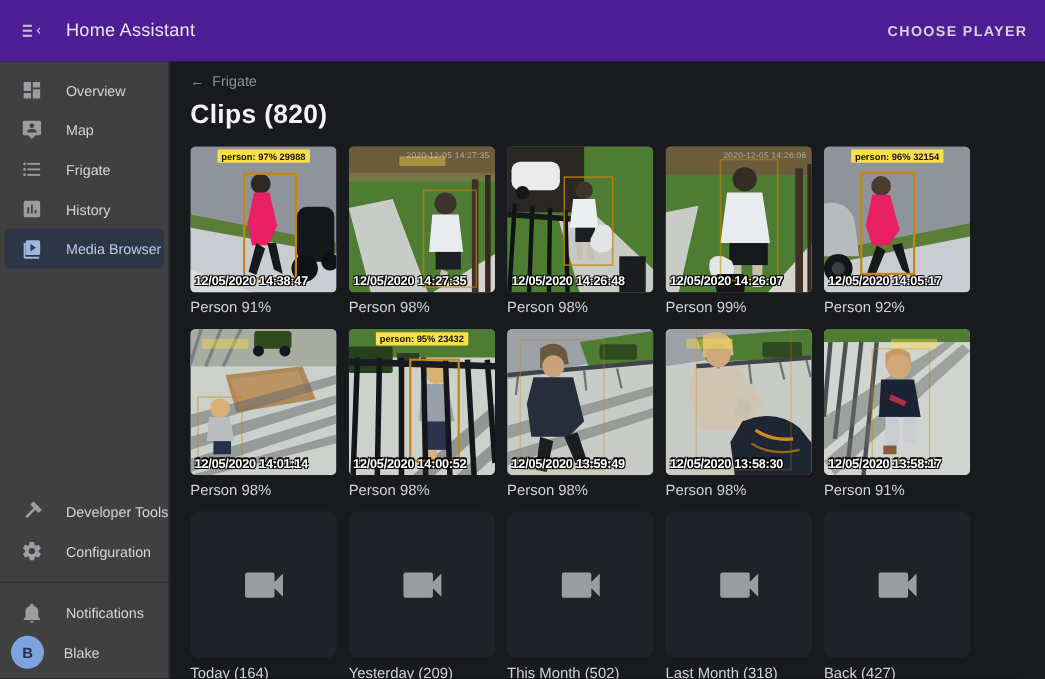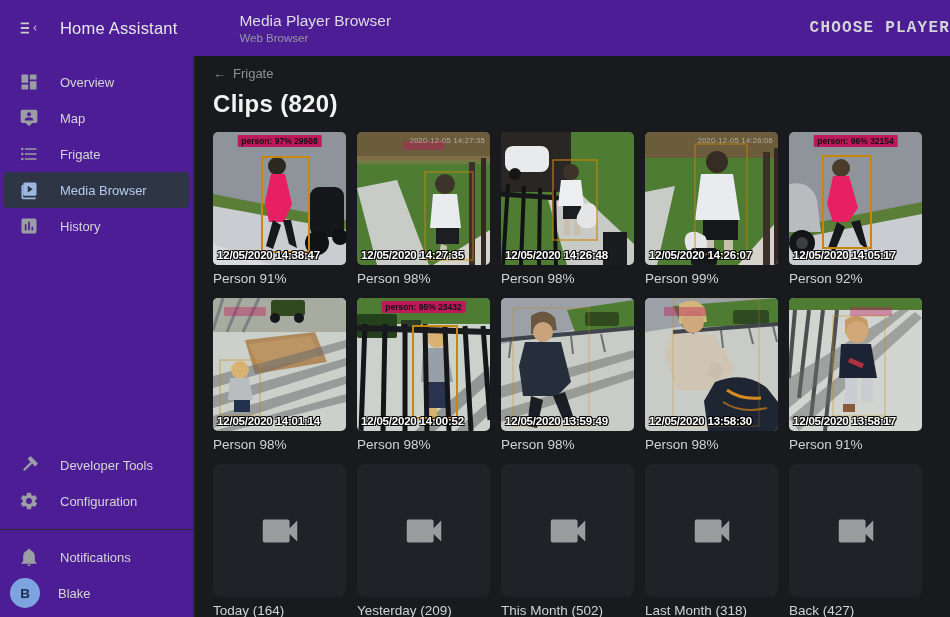--- a/index.html
+++ b/index.html
@@ -6,28 +6,28 @@
   html,body { width: 950px; height: 617px; overflow: hidden; background:#0d0e10;
               font-family: "Liberation Sans", "DejaVu Sans", sans-serif; }
 
   
   .topbar { height:56px; display:flex; align-items:center; background:#4c1d95; color:#e4e5e7; }
   .menu-btn { width:46px; height:46px; margin-left:6px; display:flex; align-items:center; justify-content:center; cursor:pointer; }
   .app-title { font-size:16.5px; font-weight:500; color:#e6e7e9; margin-left:8px; letter-spacing:.2px; }
   .head-block { margin-left:62px; line-height:1.25; }
   .head-title { font-size:15.5px; color:#dcdde0; font-weight:500; }
   .head-sub { font-size:11.5px; color:#97999c; }
-  .choose-player { margin-left:auto; background:none; border:none; cursor:pointer;
-                   font-family:Liberation Mono, monospace; font-size:16px; font-weight:600; letter-spacing:1.2px; color:#d3d4d7; }
+  .choose-player { margin-left:auto; margin-right:16px; background:none; border:none; cursor:pointer;
+                   font-family:Liberation Sans, sans-serif; font-size:13px; font-weight:600; letter-spacing:1.2px; color:#d3d4d7; }
 
   
   .main { display:flex; height:561px; }
 
   
-  .sidebar { width:195px; background:#4c1d95; border-right:2px solid #26282d;
+  .sidebar { width:155px; background:#404040; border-right:2px solid #26282d;
              display:flex; flex-direction:column; padding:8px 0 6px; }
   .sb-item { height:36px; display:flex; align-items:center; padding-left:18px; cursor:pointer;
              color:#d4d5d7; font-size:13px; font-weight:500; }
   .sb-item .ic { width:22px; height:22px; flex:0 0 22px; display:flex; align-items:center; justify-content:center; }
   .sb-item .lbl { margin-left:20px; white-space:nowrap; }
   .sb-item.selected { background:#2e3646; border-radius:4px; margin:0 4px; padding-left:14px; color:#b7cbec; }
   .sb-item.selected .ic svg path { fill:#9db7e0; }
   .ic svg path { fill:#9a9da1; }
   .sb-spacer { flex:1; }
   .sb-divider { height:1px; background:#2a2c31; margin:10px 0 9px; }
@@ -42,44 +42,40 @@
   .breadcrumb { margin-top:4px; display:inline-flex; align-items:center; gap:7px; cursor:pointer;
                 color:#8e9194; font-size:13px; }
   .page-title { margin-top:8px; margin-bottom:14px; color:#f3f3f4; font-size:24px; font-weight:700; letter-spacing:.3px; line-height:28px; }
 
   .grid { display:grid; grid-template-columns:repeat(5,133px); column-gap:11px; row-gap:11px; }
   figure.cell { width:133px; }
   .thumb { position:relative; width:133px; height:133px; border-radius:5px; overflow:hidden; background:#202327; cursor:pointer; }
   .thumb svg { display:block; }
   .stamp { position:absolute; left:4px; bottom:4px; font-size:11.5px; font-weight:700; color:#fff; white-space:nowrap;
            text-shadow:-1px -1px 0 #000, 1px -1px 0 #000, -1px 1px 0 #000, 1px 1px 0 #000; letter-spacing:-0.2px; }
-  .chip { position:absolute; top:3px; left:50%; transform:translateX(-50%); background:#be185d; color:#131210;
+  .chip { position:absolute; top:3px; left:50%; transform:translateX(-50%); background:#fde047; color:#131210;
           font-size:8.5px; font-weight:700; padding:1px 4px; white-space:nowrap; border-radius:1px; }
   .chip.deco { opacity:.4; min-width:42px; height:9px; top:9px; }
   .osd { position:absolute; top:4px; right:5px; font-size:7.5px; color:rgba(255,255,255,.48); letter-spacing:.3px;text-align:center; }
   .caption { margin-top:6px; font-size:13.5px; color:#d2d3d5; line-height:16px; white-space:nowrap; }
 
   .folder-box { width:133px; height:133px; border-radius:8px; background:#1f2227; cursor:pointer;
                 display:flex; align-items:center; justify-content:center; }
 </style>
 </head>
 <body>
 
 <header class="topbar">
   <div class="menu-btn">
     <svg width="22" height="22" viewBox="0 0 24 24">
       <path d="M3,6H12V8H3Z M3,11H12V13H3Z M3,16H12V18H3Z" fill="#c9cacd"></path>
       <path d="M20,8.6 L16.6,12 L20,15.4 L20,13.8 L18.2,12 L20,10.2 Z" fill="#c9cacd"></path>
     </svg>
   </div>
   <div class="app-title">Home Assistant</div>
-  <div class="head-block">
-    <div class="head-title">Media Player Browser</div>
-    <div class="head-sub">Web Browser</div>
-  </div>
   <button class="choose-player">CHOOSE PLAYER</button>
 </header>
 
 <div class="main">
 
   <nav class="sidebar">
     <div class="sb-item">
       <span class="ic">
         <svg width="20" height="20" viewBox="0 0 24 24">
             <path d="M13,3V9H21V3M13,21H21V11H13M3,21H11V15H3M3,13H11V3H3Z"></path>
@@ -95,37 +91,37 @@
       </span>
       <span class="lbl">Map</span>
     </div>
     <div class="sb-item">
       <span class="ic">
         <svg width="20" height="20" viewBox="0 0 24 24">
             <path d="M7,5H21V7H7V5M7,13V11H21V13H7M4,4.5A1.5,1.5 0 0,1 5.5,6A1.5,1.5 0 0,1 4,7.5A1.5,1.5 0 0,1 2.5,6A1.5,1.5 0 0,1 4,4.5M4,10.5A1.5,1.5 0 0,1 5.5,12A1.5,1.5 0 0,1 4,13.5A1.5,1.5 0 0,1 2.5,12A1.5,1.5 0 0,1 4,10.5M7,19V17H21V19H7M4,16.5A1.5,1.5 0 0,1 5.5,18A1.5,1.5 0 0,1 4,19.5A1.5,1.5 0 0,1 2.5,18A1.5,1.5 0 0,1 4,16.5Z"></path>
           </svg>
       </span>
       <span class="lbl">Frigate</span>
+    </div>
+    <div class="sb-item">
+      <span class="ic">
+        <svg width="20" height="20" viewBox="0 0 24 24">
+            <path d="M19,3H5A2,2 0 0,0 3,5V19A2,2 0 0,0 5,21H19A2,2 0 0,0 21,19V5A2,2 0 0,0 19,3M9,17H7V10H9V17M13,17H11V7H13V17M17,17H15V13H17V17Z"></path>
+          </svg>
+      </span>
+      <span class="lbl">History</span>
     </div>
     <div class="sb-item selected">
       <span class="ic">
         <svg width="20" height="20" viewBox="0 0 24 24">
           <path fill-rule="evenodd" d="M19,3 H7 A2,2 0 0 0 5,5 V17 A2,2 0 0 0 7,19 H19 A2,2 0 0 0 21,17 V5 A2,2 0 0 0 19,3 Z M10.5,7 L16.5,11 L10.5,15 Z"></path>
           <path d="M3,6 H5 V21 H20 V23 H5 C3.9,23 3,22.1 3,21 Z"></path>
         </svg>
       </span>
       <span class="lbl">Media Browser</span>
-    </div>
-    <div class="sb-item">
-      <span class="ic">
-        <svg width="20" height="20" viewBox="0 0 24 24">
-            <path d="M19,3H5A2,2 0 0,0 3,5V19A2,2 0 0,0 5,21H19A2,2 0 0,0 21,19V5A2,2 0 0,0 19,3M9,17H7V10H9V17M13,17H11V7H13V17M17,17H15V13H17V17Z"></path>
-          </svg>
-      </span>
-      <span class="lbl">History</span>
     </div>
 
     <div class="sb-spacer"></div>
 
     <div class="sb-item">
       <span class="ic">
         <svg width="20" height="20" viewBox="0 0 24 24">
             <g transform="rotate(45 12 12)">
               <rect x="10.6" y="6" width="2.8" height="15" rx="1" fill="#9a9da1"></rect>
               <rect x="5.5" y="3" width="13" height="5" rx="1" fill="#9a9da1"></rect>

